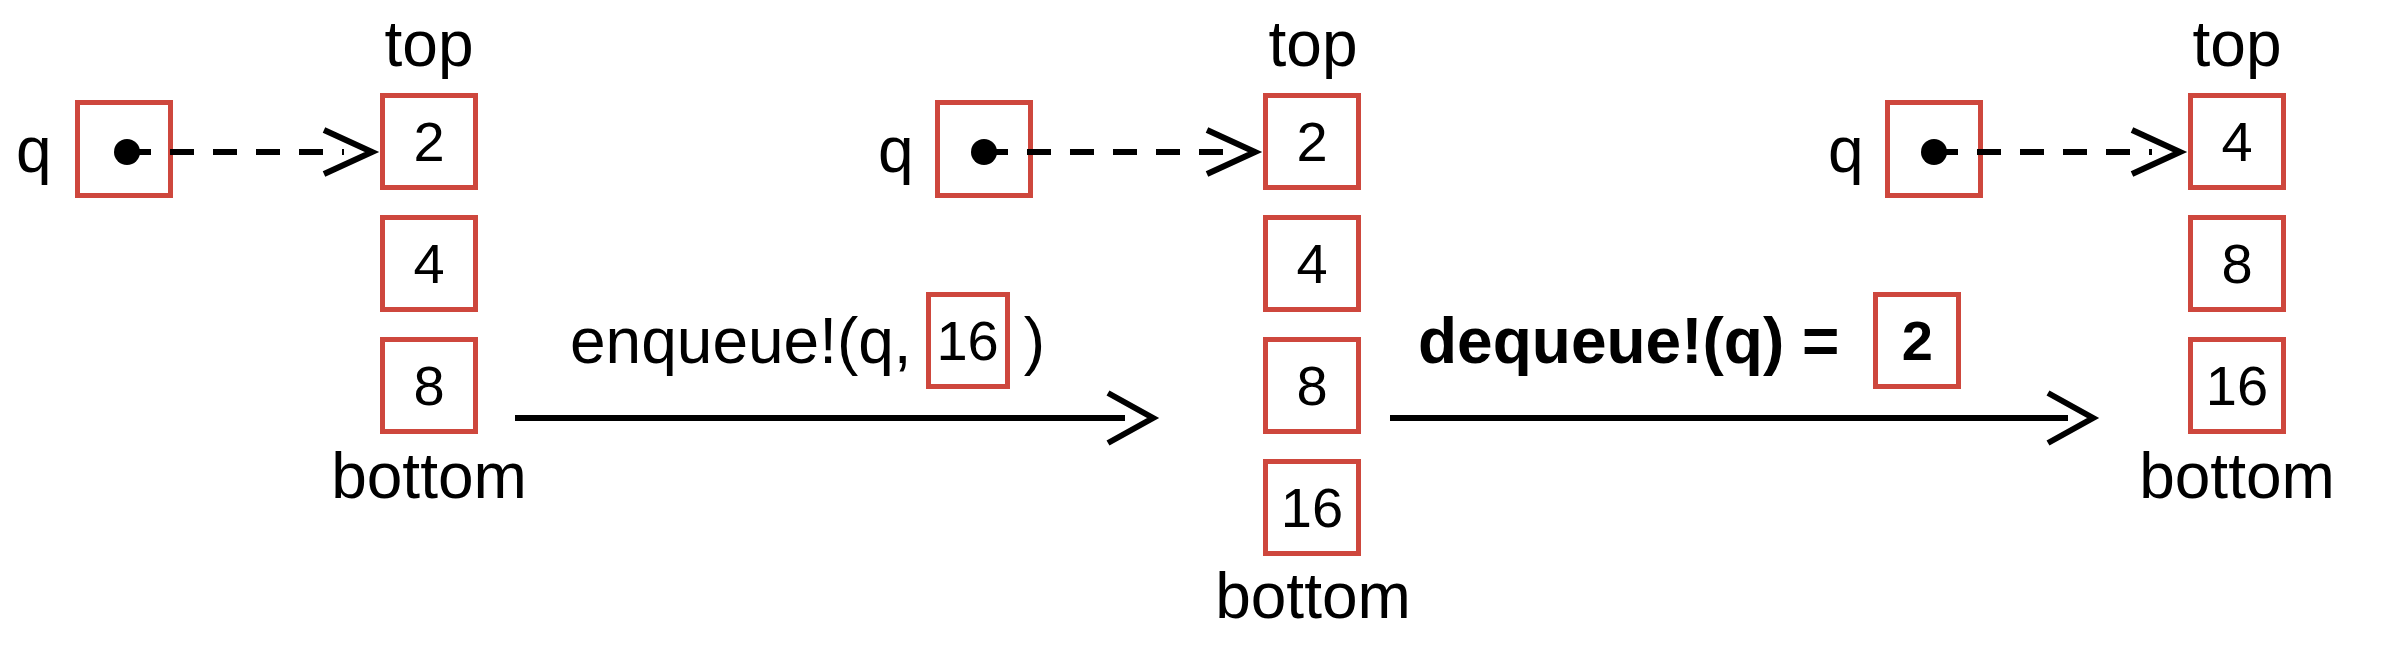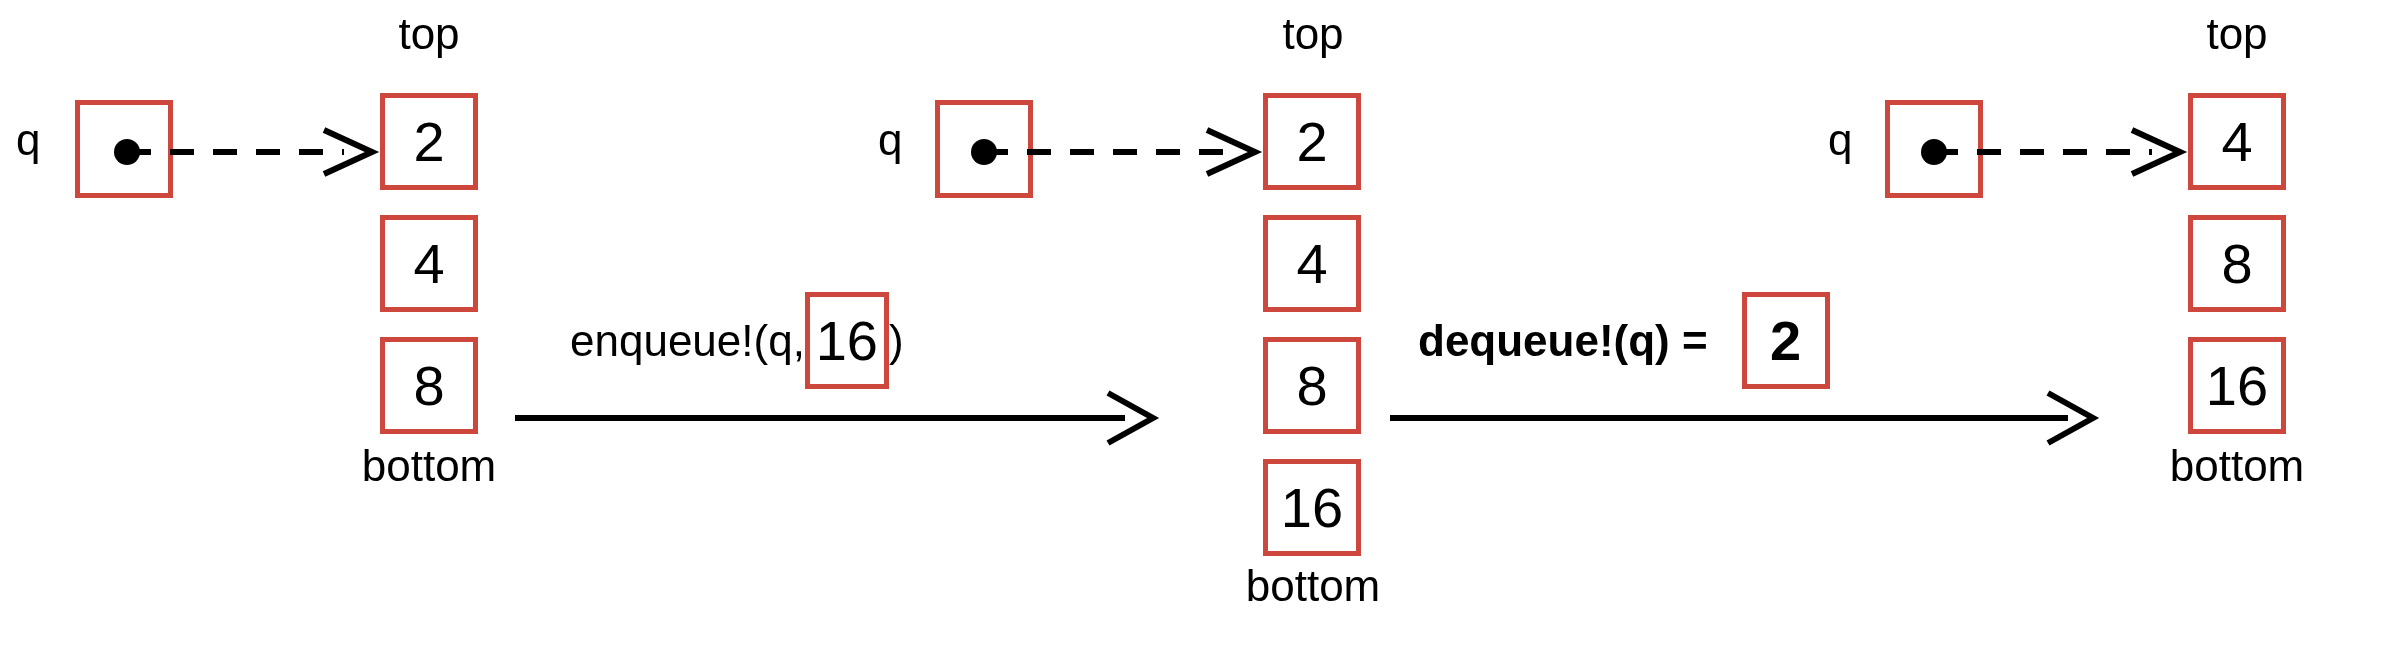--- a/index.html
+++ b/index.html
@@ -1,21 +1,21 @@
 <!DOCTYPE html>
 <html><head>
 <meta charset="utf-8">
 <style>
   html,body{margin:0;padding:0;background:#ffffff;}
   .canvas{
     position:relative;width:2408px;height:650px;background:#ffffff;
     font-family:"Liberation Sans",sans-serif;color:#000;overflow:hidden;
   }
   .abs{position:absolute;}
-  .lbl{font-size:44px;line-height:1;white-space:nowrap;}
+  .lbl{font-size:64px;line-height:1;white-space:nowrap;}
   .center-x{transform:translateX(-50%);}
   .cell{
     box-sizing:border-box;width:98px;height:97px;border:5px solid #CE473D;
     display:flex;align-items:center;justify-content:center;
     font-size:56px;background:#ffffff;
   }
   .qbox{box-sizing:border-box;width:98px;height:98px;border:5px solid #CE473D;background:#ffffff;}
   .tlabel{display:flex;align-items:center;height:97px;}
   .vbox{
     box-sizing:border-box;height:97px;border:5px solid #CE473D;
@@ -41,21 +41,21 @@
       <span>2</span>
     </div>
   <div class="abs cell" style="left:380px;top:215px;">
       <span>4</span>
     </div>
   <div class="abs cell" style="left:380px;top:337px;">
       <span>8</span>
     </div>
   <div class="abs lbl center-x" style="left:429px;top:444px;">bottom</div>
 
-  <div class="abs tlabel" style="left:570px;top:292px;gap:0;">
+  <div class="abs tlabel" style="left:570px;top:292px;gap:14px;">
     <span class="lbl">enqueue!(q,</span>
     <span class="vbox" style="width:84px;">
         <span>16</span>
       </span>
     <span class="lbl">)</span>
   </div>
   <svg class="abs" style="left:515px;top:385px;" width="645" height="66">
     <line class="stroke" x1="0" y1="33" x2="610" y2="33"></line>
     <polyline class="stroke" points="593,8 638,33 593,58"></polyline>
   </svg>

